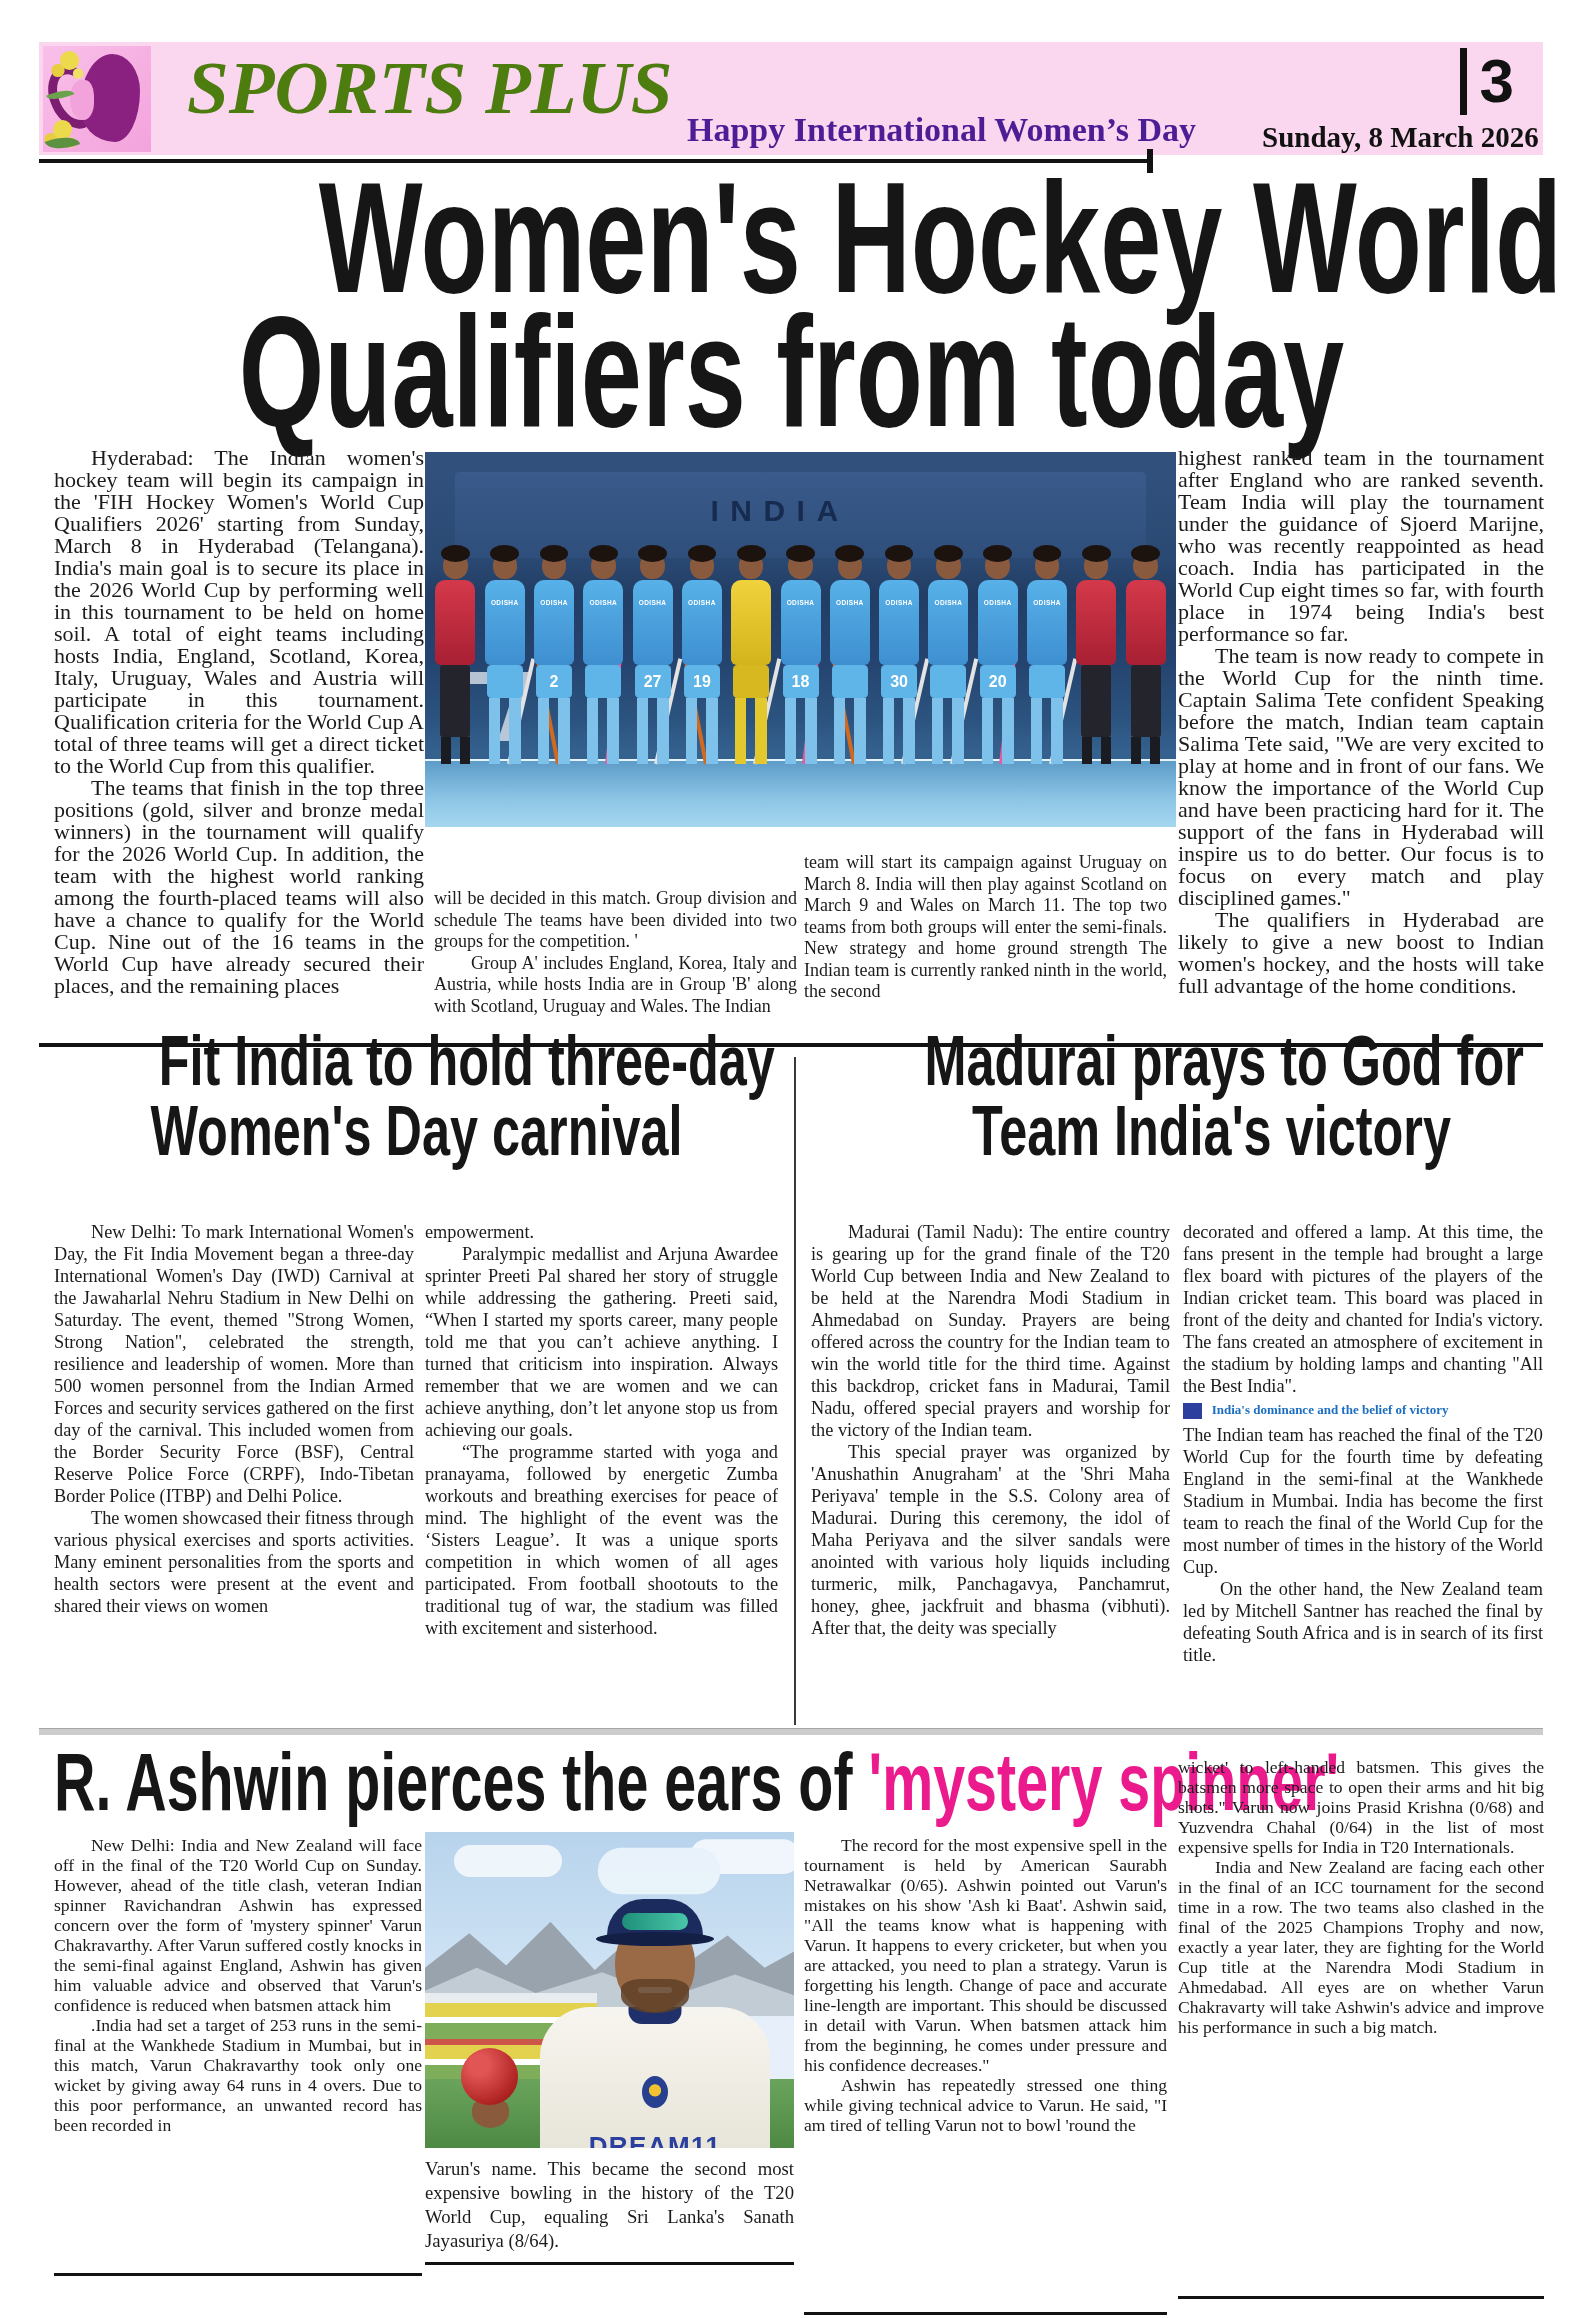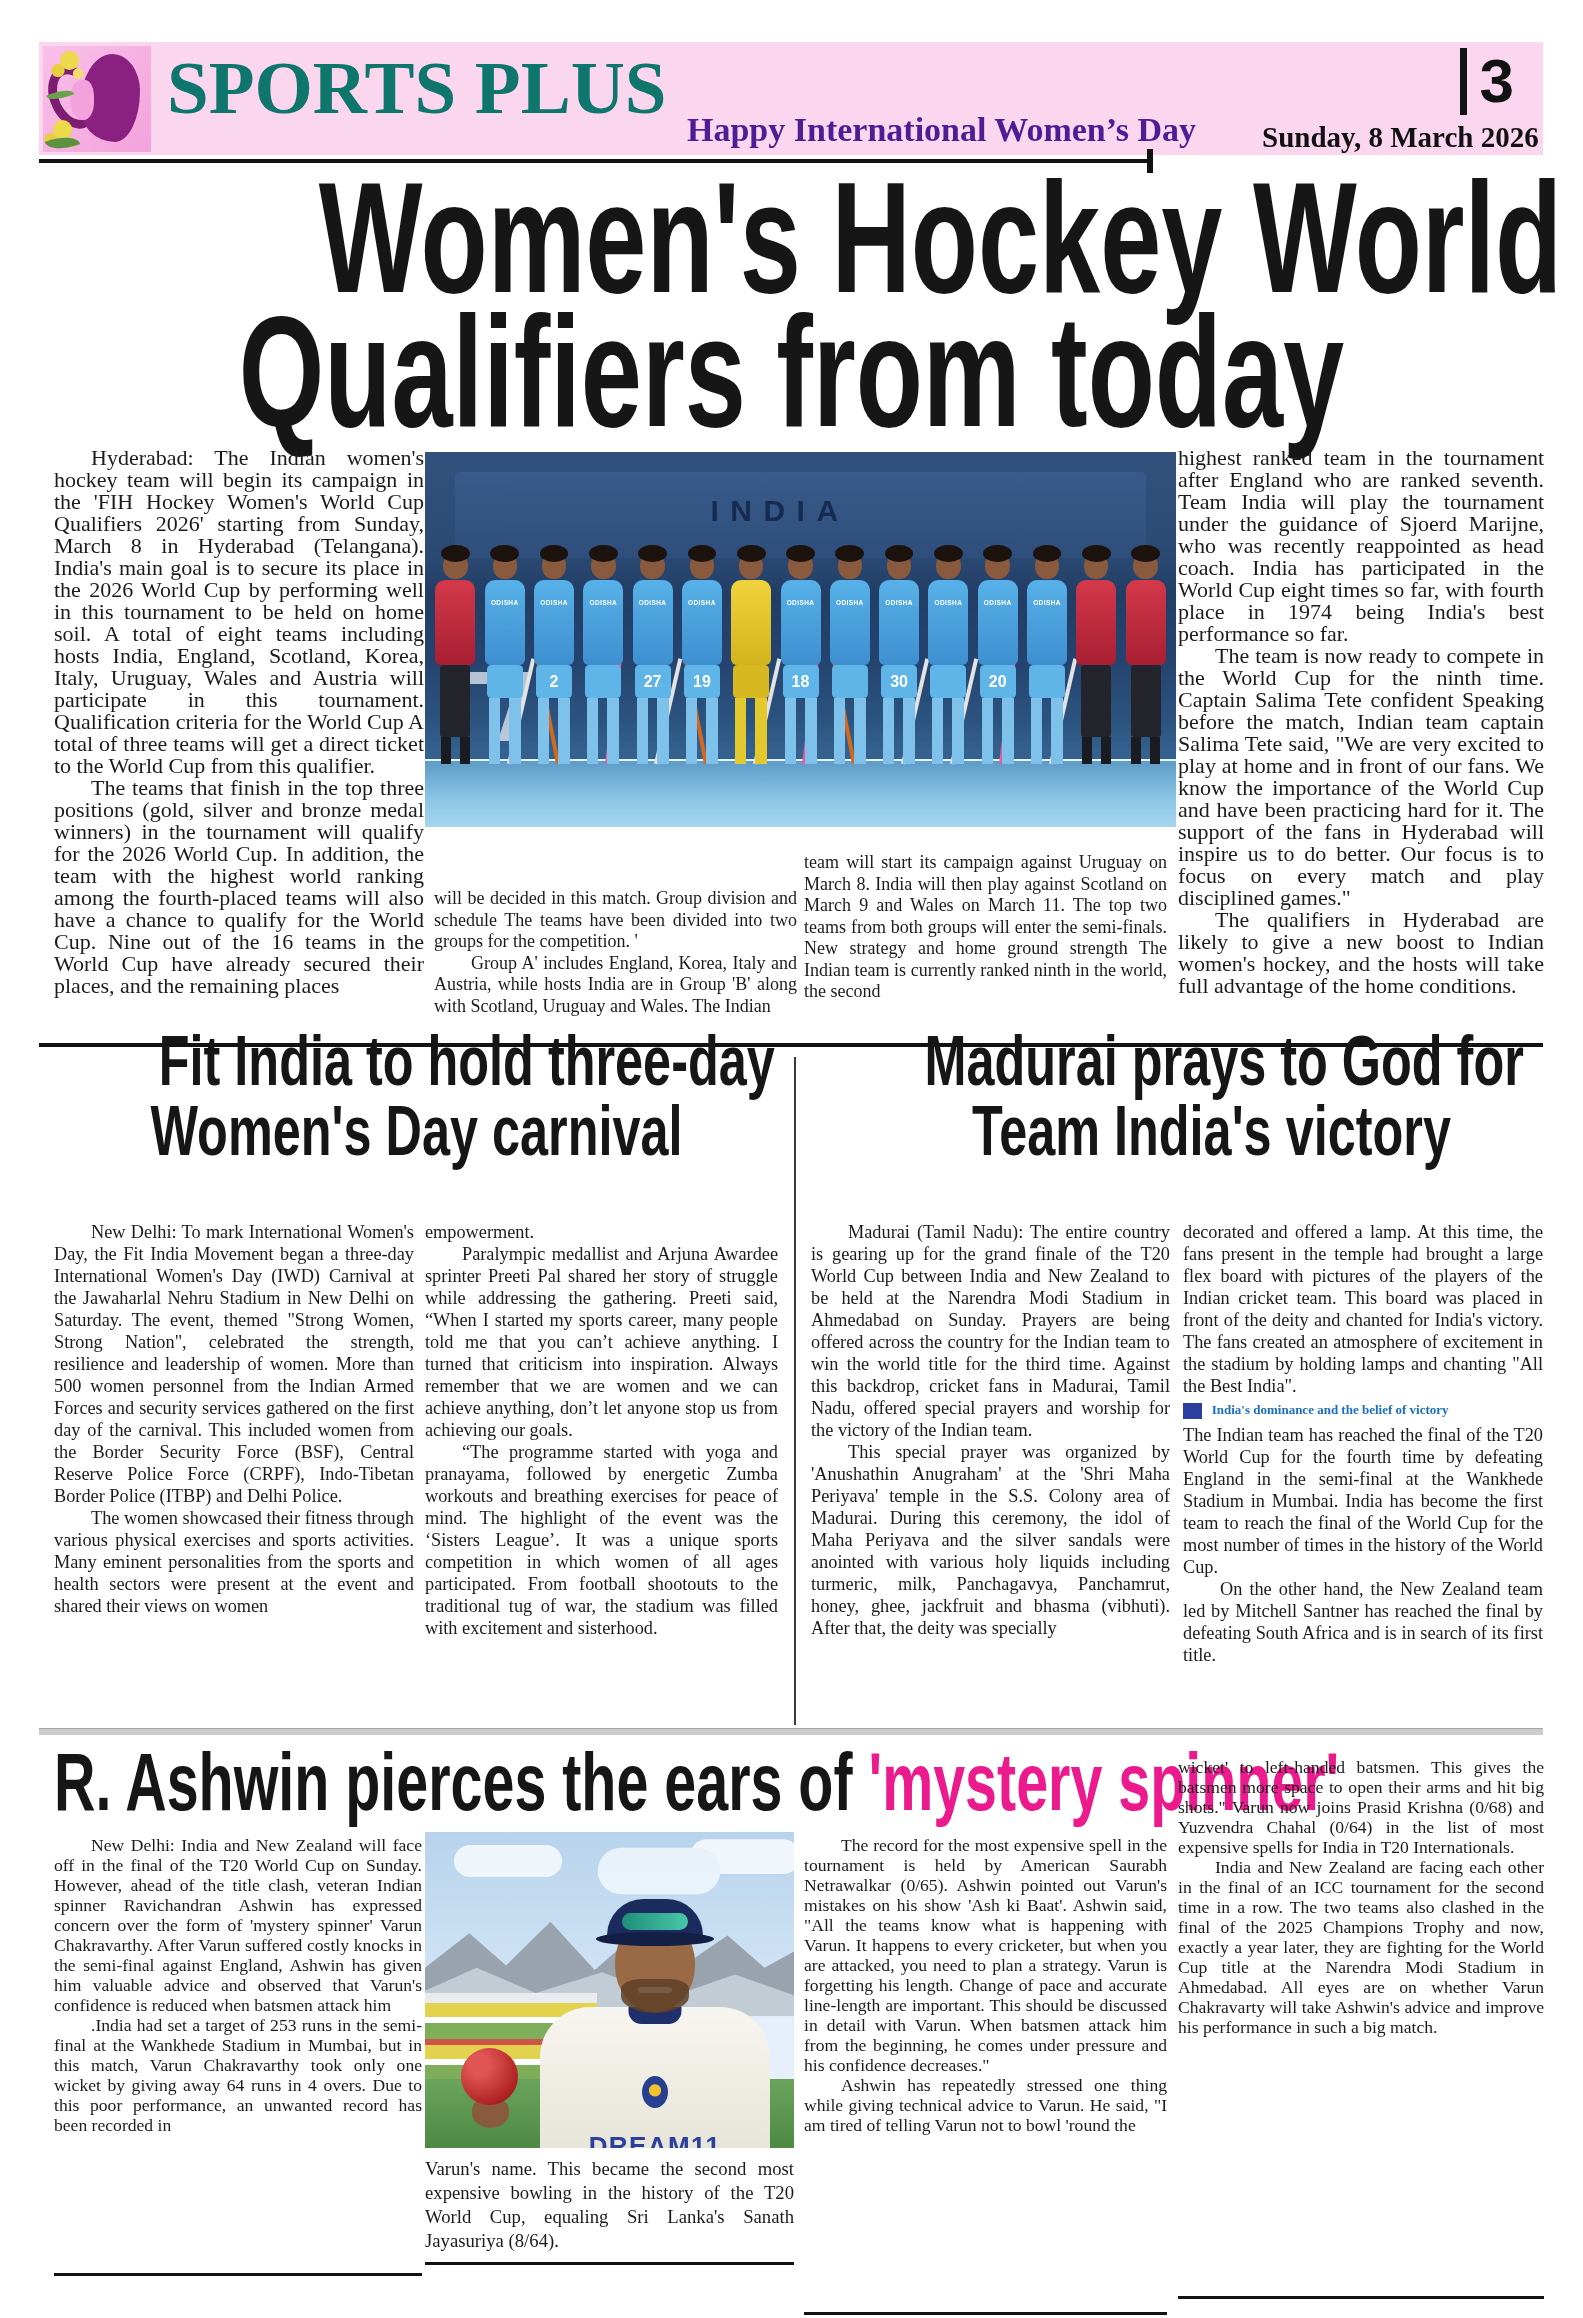--- a/index.html
+++ b/index.html
@@ -18,22 +18,22 @@
           border-radius:54% 46% 42% 58% / 60% 42% 58% 40%; }
   .logo-face::before { content:""; position:absolute; left:-10px; top:26px; width:24.4px; height:40px;
           background:#f3a3dc; border-radius:50% 40% 45% 55%; }
   .logo-flower, .logo-flower2 { position:absolute; width:18.7px; height:18.7px; background:#ecd94c; border-radius:50%;
           box-shadow: -11.5px 10px 0 -2.9px #e7ce3e, 8.6px 13px 0 -4.3px #f0e06a; }
   .logo-flower { left:17px; top:5.7px; }
   .logo-flower2 { left:10px; bottom:13px; }
   .logo-leaf { position:absolute; left:2.9px; bottom:1.4px; width:33px; height:14.4px; background:#5c9140;
           border-radius:0 100% 0 100%; transform:rotate(-20deg);
           box-shadow: 14.4px -46px 0 -2.9px #6aa34c; }
-  .masthead-title { position:absolute; left:128px; top:2.9px; font-weight:bold; font-size:75px;
-          color:#0f766e; letter-spacing:0px; }
+  .masthead-title { position:absolute; left:148px; top:2.9px; font-weight:bold; font-size:75px;
+          color:#4d7c0f; letter-spacing:0px;font-style:italic; }
   .masthead-tagline { position:absolute; left:648px; top:69px; font-weight:bold; font-size:34px; color:#4c1d95; }
   .pagenum-group { position:absolute; right:29px; top:5.7px; display:flex; align-items:flex-start; }
   .pagenum-bar { width:6.5px; height:67px; background:#121212; margin-right:13px; }
   .pagenum { font-family:"Liberation Sans", sans-serif; font-weight:bold; font-size:62px; line-height:65px; color:#121212; }
   .masthead-date { position:absolute; right:4.3px; top:79px; font-weight:bold; font-size:29px; color:#121212; }
   .masthead-rule { position:absolute; left:39px; top:159px; width:1112px; height:4.3px; background:#121212; }
   .masthead-rule-tick { position:absolute; left:1147px; top:149px; width:5.7px; height:24.4px; background:#121212; }
 
   
   .lead-headline { position:absolute; left:0; top:171px; width:1583px; text-align:center;

